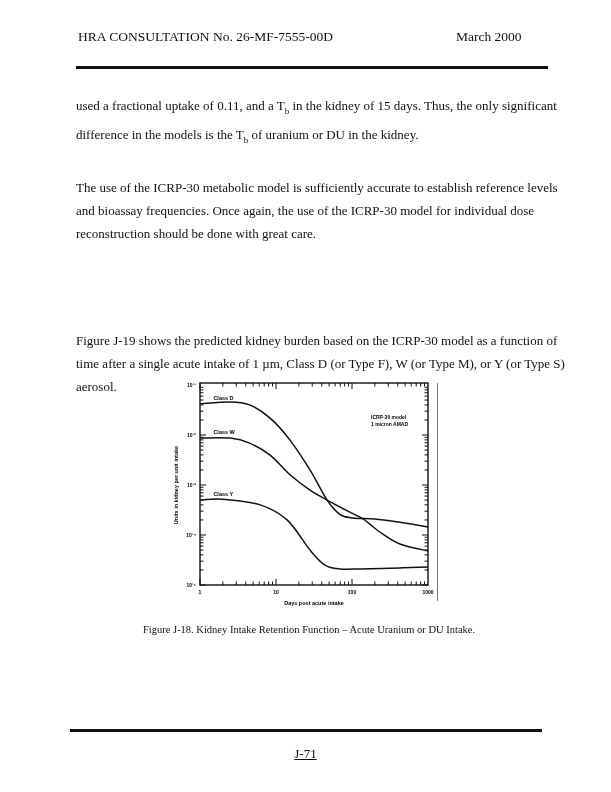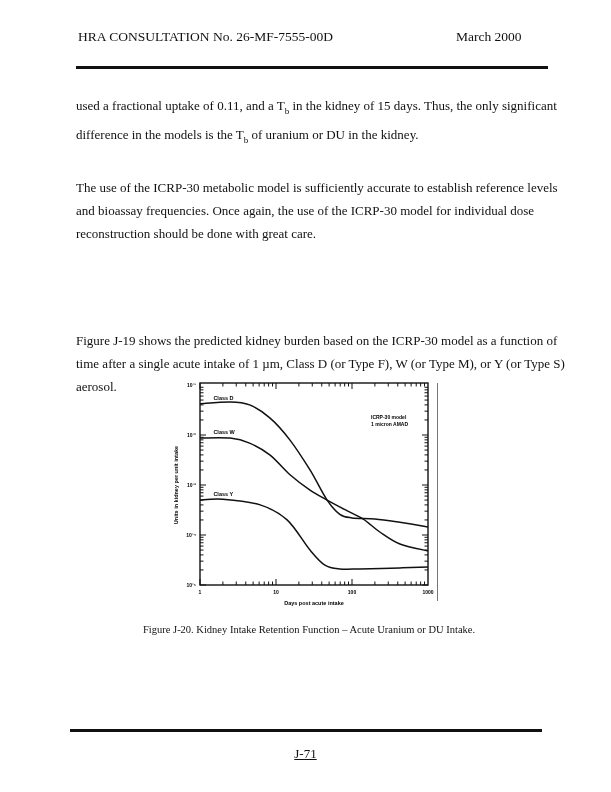--- a/index.html
+++ b/index.html
@@ -185,15 +185,15 @@
       <text x="213.38293568823178" y="434.0240373690691" font-size="5.5" font-weight="bold" font-family="Liberation Sans, sans-serif">Class W</text>
       <text x="213.38293568823178" y="496.05149978319906" font-size="5.5" font-weight="bold" font-family="Liberation Sans, sans-serif">Class Y</text>
       <text x="371" y="419" font-size="5" font-weight="bold" font-family="Liberation Sans, sans-serif">ICRP-30 model</text>
       <text x="371" y="426" font-size="5" font-weight="bold" font-family="Liberation Sans, sans-serif">1 micron AMAD</text>
       <text x="314" y="605" font-size="5.5" font-weight="bold" text-anchor="middle" font-family="Liberation Sans, sans-serif">Days post acute intake</text>
       <text x="0" y="0" font-size="5.5" font-weight="bold" text-anchor="middle" font-family="Liberation Sans, sans-serif" transform="translate(178,485) rotate(-90)">Units in kidney per unit intake</text>
     </g>
 </svg>
 <div class="scanline"></div>
 
-<div id="caption">Figure J-20.  Kidney Intake Retention Function – Acute Uranium or DU Intake.</div>
+<div id="caption">Figure J-18.  Kidney Intake Retention Function – Acute Uranium or DU Intake.</div>
 <div class="rule" id="rule-bottom"></div>
 <div id="page-num">J-71</div>
 
 </body></html>

